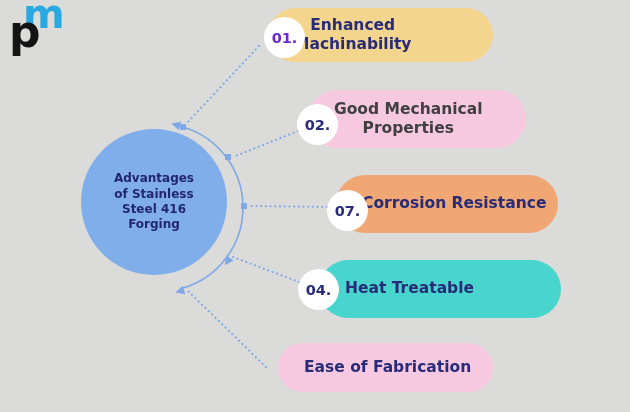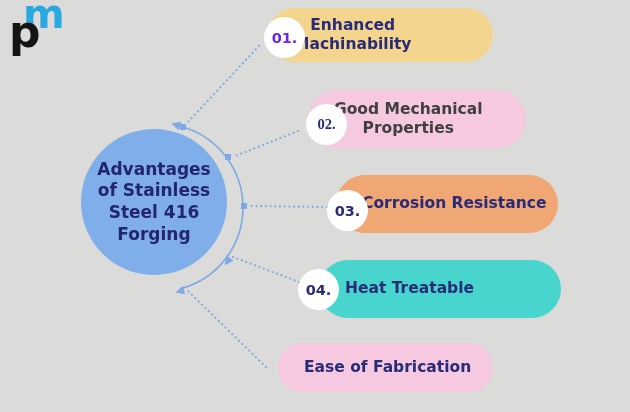--- a/index.html
+++ b/index.html
@@ -23,21 +23,21 @@
     font-size:44px;font-weight:700;line-height:1;color:#141414;
   }
 
   
   .center-circle{
     position:absolute;left:81px;top:129px;width:146px;height:146px;
     border-radius:50%;
     display:flex;align-items:center;justify-content:center;text-align:center;
   }
   .center-circle .title{
-    font-size:17px;font-weight:700;line-height:1.28;
+    font-size:12px;font-weight:700;line-height:1.28;
     white-space:pre-line;
   }
 
   
   .pill{
     position:absolute;border-radius:30px;
     display:flex;align-items:center;text-align:center;
   }
   .pill .label{
     font-size:15.5px;font-weight:700;line-height:1.25;
@@ -50,21 +50,21 @@
   .pill5{left:278px;top:343px;width:215px;height:49px;}
 
   
   .badge{
     position:absolute;width:41px;height:41px;border-radius:50%;
     background:#ffffff;
     display:flex;align-items:center;justify-content:center;
     font-size:14.5px;font-weight:700;
   }
   .badge1{left:264px;top:17px;}
-  .badge2{left:306px;top:104px;font-family:Liberation Serif, serif;}
+  .badge2{left:297px;top:104px;}
   .badge3{left:327px;top:190px;}
   .badge4{left:298px;top:269px;text-align:right;}
   .badge5{left:266px;top:358px;}
 </style>
 </head>
 <body>
 
 <div class="stage">
 
   <svg class="connectors" width="630" height="412" viewBox="0 0 630 412">
@@ -110,16 +110,16 @@
   </div>
   <div class="pill pill4" style="background: rgb(72, 213, 206);">
     <div class="label" style="color: rgb(40, 43, 119);">Heat Treatable</div>
   </div>
   <div class="pill pill5" style="background: rgb(246, 201, 225);">
     <div class="label" style="color: rgb(40, 43, 119);">Ease of Fabrication</div>
   </div>
 
   <div class="badge badge1" style="color: #6d28d9;">01.</div>
   <div class="badge badge2" style="color: rgb(40, 43, 119);">02.</div>
-  <div class="badge badge3" style="color: rgb(40, 43, 119);">03.</div>
+  <div class="badge badge3" style="color: rgb(40, 43, 119);">07.</div>
   <div class="badge badge4" style="color: rgb(40, 43, 119);">04.</div>
 
 </div>
 
 </body></html>

